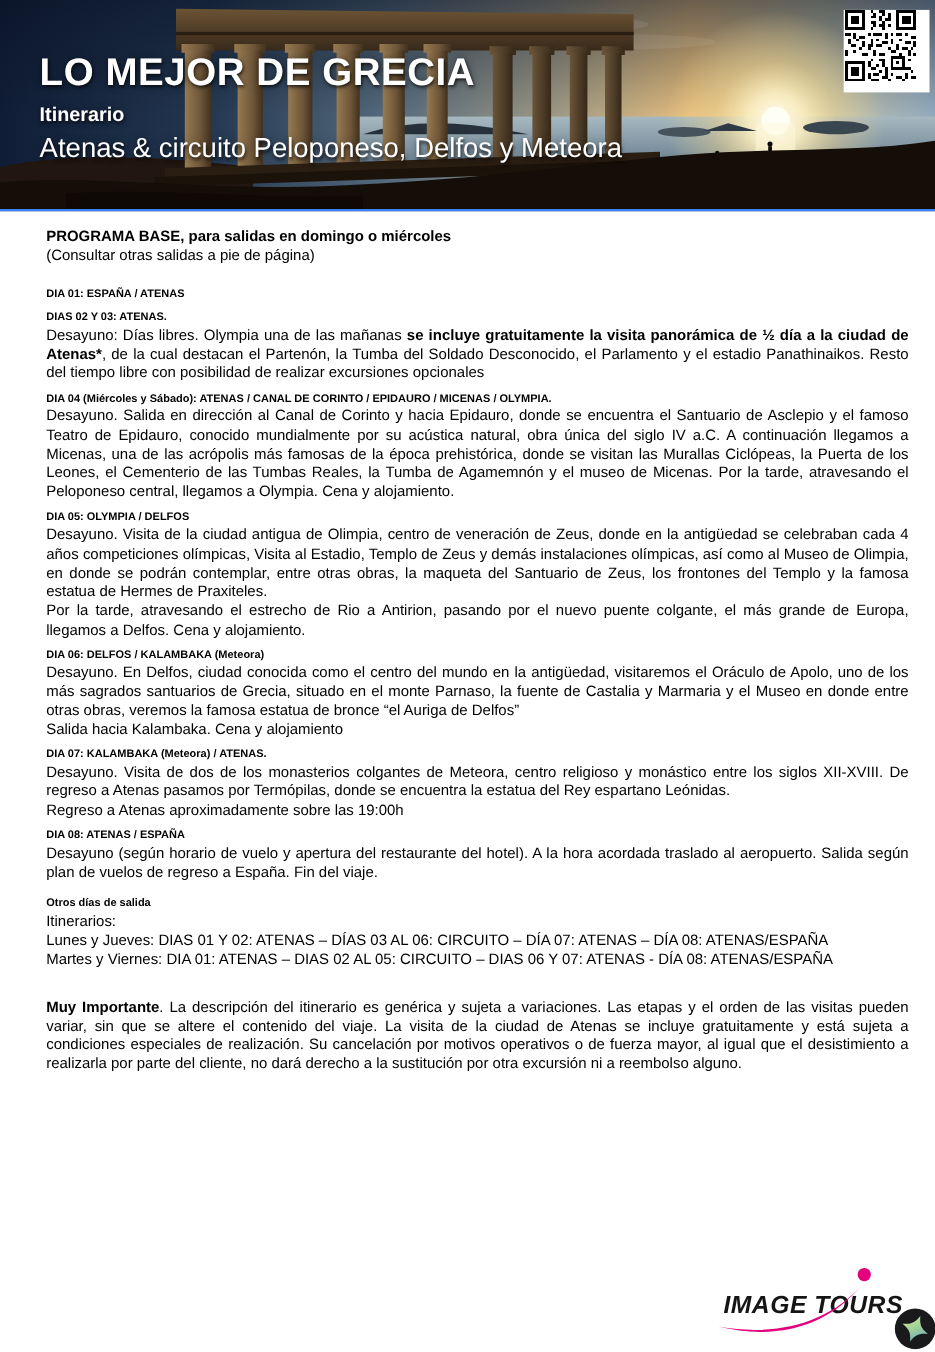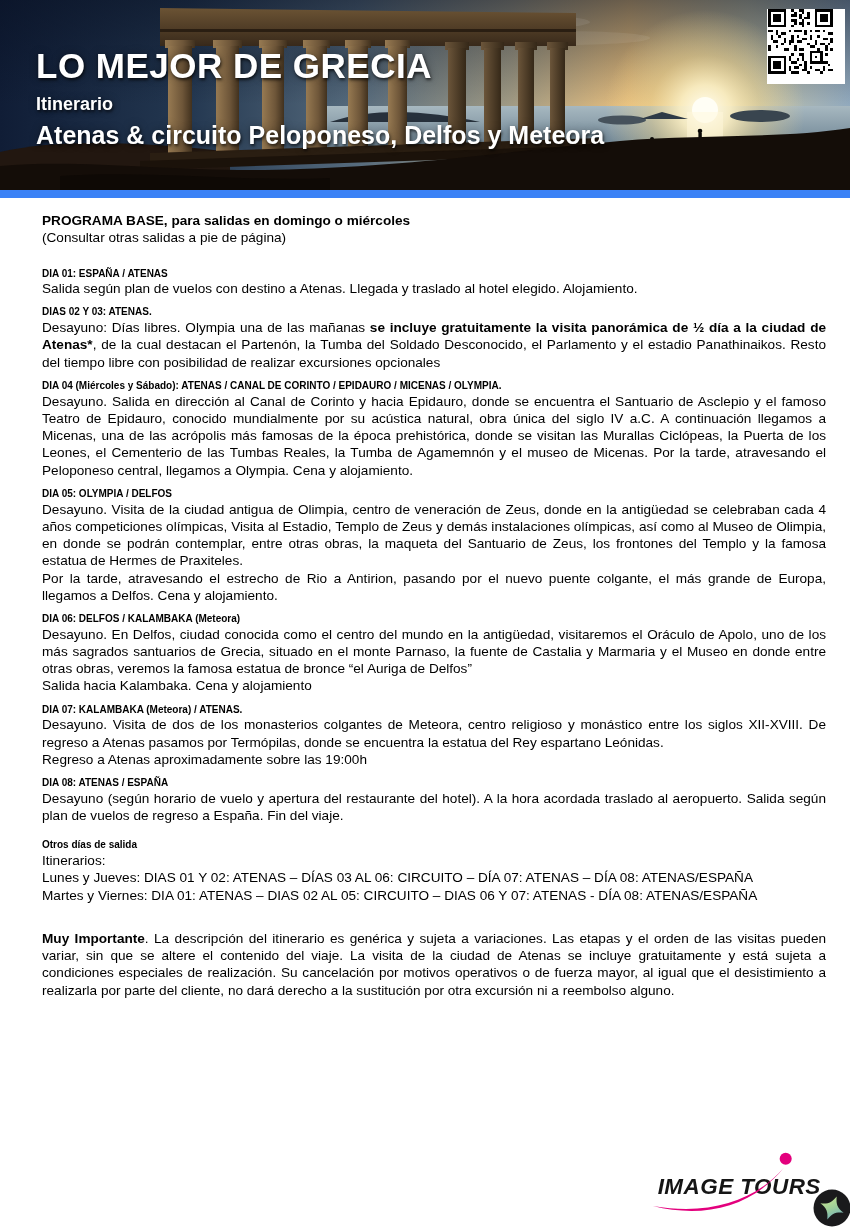--- a/index.html
+++ b/index.html
@@ -1,25 +1,25 @@
 <!DOCTYPE html>
 <html><head>
 <meta charset="utf-8">
 <style>
   html,body{margin:0;padding:0;background:#ffffff;}
   .page{position:relative;width:850px;height:1229px;overflow:hidden;background:#fff;
         font-family:"Liberation Sans",sans-serif;color:#000;}
   
-  .hero{position:relative;width:850px;height:190px;border-bottom:8px solid #3b82f6;overflow:hidden;background:#14213a;}
+  .hero{position:relative;width:850px;height:190px;border-bottom:2px solid #3b82f6;overflow:hidden;background:#14213a;}
   .hero svg{display:block;position:absolute;left:0;top:0;}
   .hero-text{position:absolute;left:36px;top:48px;color:#fff;
              text-shadow:1px 2px 3px rgba(0,0,0,.65),0 0 8px rgba(0,0,0,.35);}
   .hero-title{font-size:35px;font-weight:bold;letter-spacing:.5px;line-height:1.05;}
   .hero-sub{font-size:18px;font-weight:bold;margin-top:10px;line-height:1;}
-  .hero-route{font-size:25px;font-weight:bold;margin-top:9px;line-height:1.1;}
+  .hero-route{font-size:25px;font-weight:normal;margin-top:9px;line-height:1.1;}
   .qr{position:absolute;left:767px;top:9px;width:78px;height:75px;background:#fff;
       display:flex;align-items:center;justify-content:center;}
   
   main{padding:14px 24px 0 42px;font-size:13.6px;line-height:1.27;}
   main p{margin:0;}
   .bold{font-weight:bold;}
   .just{text-align:justify;}
   h2{font-size:10px;margin:0;line-height:1.27;font-weight:bold;}
   .sec{margin-top:9px;}
   .sec.first{margin-top:21px;}
@@ -165,21 +165,20 @@
 
   <main>
 
     <div class="intro">
       <p class="bold">PROGRAMA BASE, para salidas en domingo o miércoles</p>
       <p>(Consultar otras salidas a pie de página)</p>
     </div>
 
     <section class="sec first">
       <h2>DIA 01: ESPAÑA / ATENAS</h2>
-      <p class="just">Salida según plan de vuelos con destino a Atenas. Llegada y traslado al hotel elegido. Alojamiento.</p>
     </section>
 
     <section class="sec">
       <h2>DIAS 02 Y 03: ATENAS.</h2>
       <p class="just"><span>Desayuno: Días libres. Olympia una de las mañanas </span><strong>se incluye gratuitamente la visita panorámica de ½ día a la ciudad de Atenas*</strong><span>, de la cual destacan el Partenón, la Tumba del Soldado Desconocido, el Parlamento y el estadio Panathinaikos. Resto del tiempo libre con posibilidad de realizar excursiones opcionales</span></p>
     </section>
 
     <section class="sec">
       <h2>DIA 04 (Miércoles y Sábado): ATENAS / CANAL DE CORINTO / EPIDAURO / MICENAS / OLYMPIA.</h2>
       <p class="just">Desayuno. Salida en dirección al Canal de Corinto y hacia Epidauro, donde se encuentra el Santuario de Asclepio y el famoso Teatro de Epidauro, conocido mundialmente por su acústica natural, obra única del siglo IV a.C. A continuación llegamos a Micenas, una de las acrópolis más famosas de la época prehistórica, donde se visitan las Murallas Ciclópeas, la Puerta de los Leones, el Cementerio de las Tumbas Reales, la Tumba de Agamemnón y el museo de Micenas. Por la tarde, atravesando el Peloponeso central, llegamos a Olympia. Cena y alojamiento.</p>

